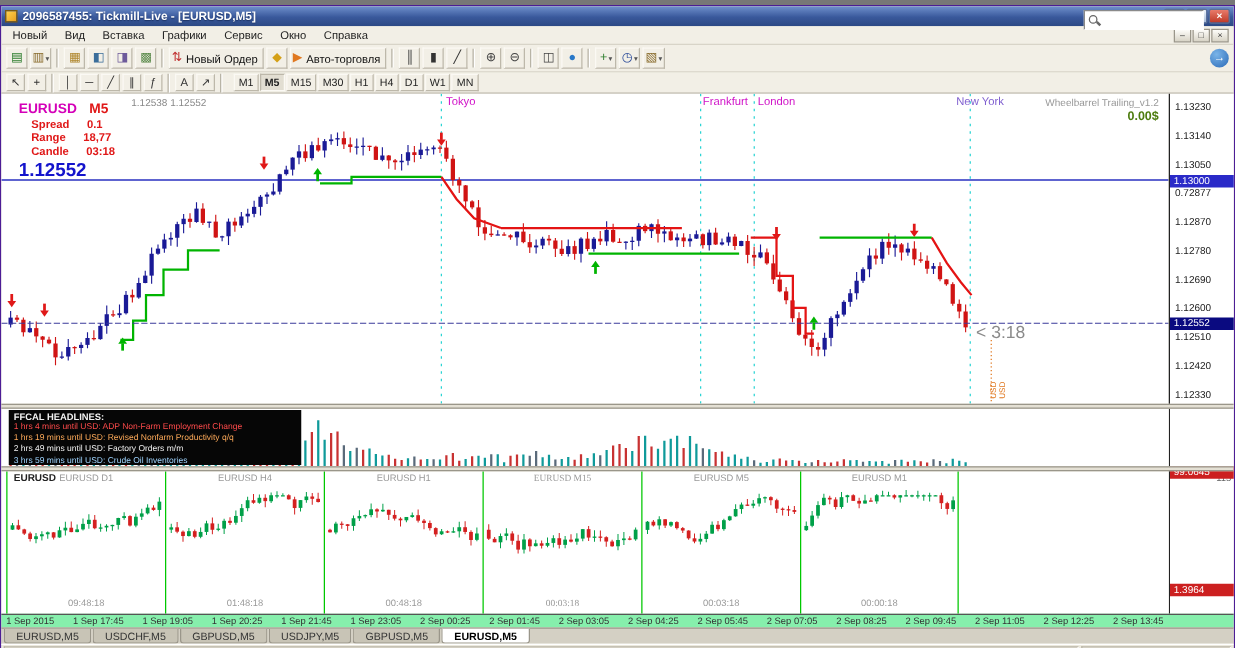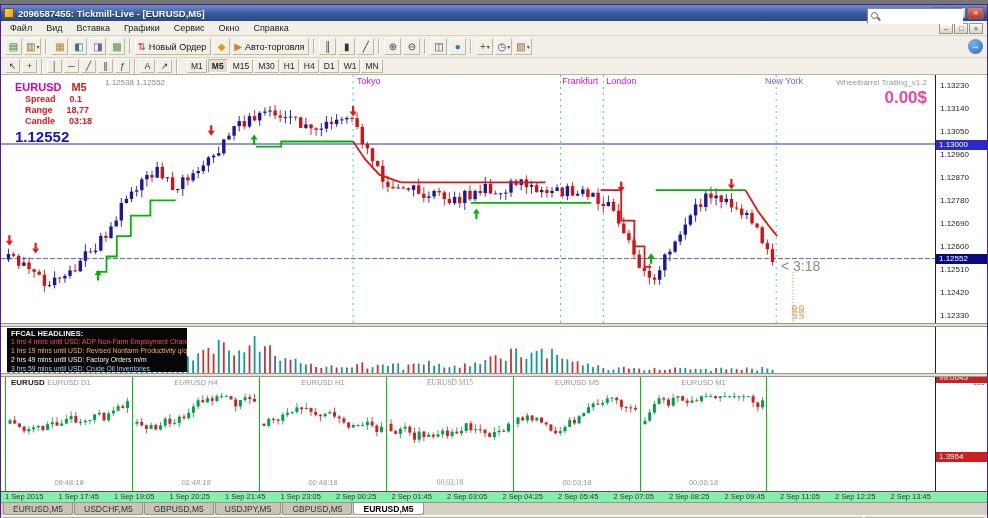--- a/index.html
+++ b/index.html
@@ -48,41 +48,41 @@
 .ax-badge{position:absolute;left:0;width:100%;font-size:8px;color:#fff;padding-left:3px;line-height:10px}
 .quote{position:absolute;left:104px;top:3px;font-size:8px;color:#888}
 .chart-info{position:absolute;left:14px;top:6px}
 .ci-row1{font-size:11px;font-weight:bold}
 .ci-symbol{color:#d400b8}
 .ci-tf{color:#e01818;margin-left:10px}
 .ci-row{font-size:9px;color:#e01818;font-weight:bold;margin-top:1px;padding-left:10px}
 .ci-val{margin-left:14px}
 .ci-price{font-size:15px;font-weight:bold;color:#1414cc;margin-top:2px}
 .wheel-label{position:absolute;right:8px;top:3px;font-size:8px;color:#999}
-.profit{position:absolute;right:8px;top:13px;font-size:17px;font-weight:bold;color:#ec4899}
+.profit{position:absolute;right:8px;top:13px;font-size:10px;font-weight:bold;color:#4d7c0f}
 
 .splitter{position:absolute;left:0;width:100%;height:4px;background:#e4e0d4;border-top:1px solid #9a968a;border-bottom:1px solid #9a968a;z-index:3}
 .sp1{top:318px}.sp2{top:368px}
 .vol-pane{position:absolute;left:0;top:322px;width:934px;height:46px;background:#fff}
 #vol-svg{position:absolute;left:0;top:0}
-.news{position:absolute;left:6px;top:1px;width:180px;height:44px;background:#060606;padding:1px 4px;overflow:hidden;z-index:2}
+.news{position:absolute;left:6px;top:1px;width:234px;height:44px;background:#060606;padding:1px 4px;overflow:hidden;z-index:2}
 .news-header{font-size:7.5px;font-weight:bold;color:#f2f2f2;line-height:1.25}
 .news-line{font-size:6.8px;line-height:1.3;white-space:nowrap}
 
 .mini-pane{position:absolute;left:0;top:372px;width:934px;height:114px;background:#fff}
 .mini-symbol{position:absolute;left:10px;top:1px;font-size:8px;font-weight:bold;color:#222;z-index:2}
 .mini-panels{position:absolute;left:4px;top:0;height:114px;display:flex}
 .mini-panel{width:127px;height:114px;border-left:1px solid #00c800;display:flex;flex-direction:column}
 .mini-panel:last-child{border-right:1px solid #00c800}
 .mini-label{height:11px;font-size:7.5px;color:#999;text-align:center;line-height:12px}
 .mini-svg{width:125px;height:88px;display:block}
 .mini-time{height:13px;font-size:7.5px;color:#999;text-align:center;line-height:13px}
 .mini-scale-top{position:absolute;right:4px;top:303px;font-size:7.5px;color:#666}
 .mini-badge{position:absolute;left:0;width:100%;background:#cc2020;color:#fff;font-size:8px;line-height:10px;padding-left:3px}
-.mb1{top:298px}.mb2{top:377px}
+.mb1{top:298px}.mb2{top:392px}
 
 .time-axis{position:absolute;left:0;top:486px;width:100%;height:11px;background:#86efac;border-top:1px solid #555}
 #time-axis-items{display:flex;justify-content:space-between;width:934px;padding:0 4px}
 .ta-item{font-size:7.5px;color:#333;line-height:10px;white-space:nowrap}
 .tabbar{position:absolute;left:0;top:497px;width:100%;height:13px;background:#d4d0c4;border-top:1px solid #9a968a;display:flex;align-items:center;padding-left:2px}
 .tab{font-size:8.5px;line-height:10px;padding:1px 9px 0;background:#c8c4b6;border:1px solid #9a968a;border-top:none;margin-right:1px;color:#333;border-radius:0 0 3px 3px;cursor:default}
 .tab.active{background:#fff;font-weight:bold;color:#000}
 .statusbar{position:absolute;left:0;top:510px;width:100%;height:8px;background:#ece9dd;border-top:1px solid #fff;display:flex;gap:2px;padding:1px 2px}
 .status-cell{border:1px solid;border-color:#b8b4a6 #fff #fff #b8b4a6;height:5px}
 .status-cell.main{flex:1}
@@ -98,21 +98,21 @@
     <span class="title-text">2096587455: Tickmill-Live - [EURUSD,M5]</span>
     <span class="win-btns">
       <span class="wbtn">_</span>
       <span class="wbtn">□</span>
       <span class="wbtn close">×</span>
     </span>
   </div>
 
   <div class="menubar">
     <span id="menu-items" style="display:flex">
-        <span class="menu-item">Файл</span>
+        <span class="menu-item">Новый</span>
         <span class="menu-item">Вид</span>
         <span class="menu-item">Вставка</span>
         <span class="menu-item">Графики</span>
         <span class="menu-item">Сервис</span>
         <span class="menu-item">Окно</span>
         <span class="menu-item">Справка</span>
       </span>
     <span class="mdi-btns">
       <span class="mdibtn">–</span>
       <span class="mdibtn">□</span>
@@ -603,21 +603,21 @@
     <div class="wheel-label">Wheelbarrel Trailing_v1.2</div>
     <div class="profit">0.00$</div>
   </div>
 
   <div class="right-axis">
     <div id="price-axis-labels">
         <div class="ax-label" style="top:5.7px">1.13230</div>
         <div class="ax-label" style="top:28.7px">1.13140</div>
         <div class="ax-label" style="top:51.7px">1.13050</div>
         <div class="ax-badge" style="top:64.5px;background:#2a2ac8">1.13000</div>
-        <div class="ax-label" style="top:74.8px">1.12960</div>
+        <div class="ax-label" style="top:74.8px">0.72877</div>
         <div class="ax-label" style="top:97.8px">1.12870</div>
         <div class="ax-label" style="top:120.8px">1.12780</div>
         <div class="ax-label" style="top:143.8px">1.12690</div>
         <div class="ax-label" style="top:166.8px">1.12600</div>
         <div class="ax-badge" style="top:179.1px;background:#0a0a80">1.12552</div>
         <div class="ax-label" style="top:189.8px">1.12510</div>
         <div class="ax-label" style="top:212.8px">1.12420</div>
         <div class="ax-label" style="top:235.8px">1.12330</div>
       </div>
     <div class="mini-scale-top">115</div>
@@ -847,21 +847,21 @@
             <rect x="105.9" y="22.2" width="3" height="2.6" fill="#00a048"></rect>
             <line x1="112.10000000000001" y1="15.0" x2="112.10000000000001" y2="23.1" stroke="#00a048" stroke-width="0.8"></line>
             <rect x="110.60000000000001" y="17.7" width="3" height="4.5" fill="#00a048"></rect>
             <line x1="116.80000000000001" y1="15.8" x2="116.80000000000001" y2="20.2" stroke="#d42020" stroke-width="0.8"></line>
             <rect x="115.30000000000001" y="17.7" width="3" height="1.8" fill="#d42020"></rect>
             <line x1="121.5" y1="9.5" x2="121.5" y2="24.4" stroke="#00a048" stroke-width="0.8"></line>
             <rect x="120" y="13.0" width="3" height="6.5" fill="#00a048"></rect>
           </svg>
           <div class="mini-time">09:48:18</div>
         </div>
-        <div class="mini-panel" style="border-left-color: rgb(0, 200, 0); font-style: italic;">
+        <div class="mini-panel" style="border-left-color: rgb(0, 200, 0);">
           <div class="mini-label">EURUSD H4</div>
           <svg class="mini-svg" viewBox="0 0 125 86" preserveAspectRatio="none">
             <line x1="4" y1="30.3" x2="4" y2="37.5" stroke="#00a048" stroke-width="0.8"></line>
             <rect x="2.5" y="33.1" width="3" height="1.8" fill="#00a048"></rect>
             <line x1="8.7" y1="29.0" x2="8.7" y2="37.8" stroke="#d42020" stroke-width="0.8"></line>
             <rect x="7.199999999999999" y="33.1" width="3" height="3.4" fill="#d42020"></rect>
             <line x1="13.4" y1="35.5" x2="13.4" y2="44.4" stroke="#d42020" stroke-width="0.8"></line>
             <rect x="11.9" y="36.5" width="3" height="3.4" fill="#d42020"></rect>
             <line x1="18.1" y1="33.7" x2="18.1" y2="40.3" stroke="#00a048" stroke-width="0.8"></line>
             <rect x="16.6" y="36.1" width="3" height="3.8" fill="#00a048"></rect>

